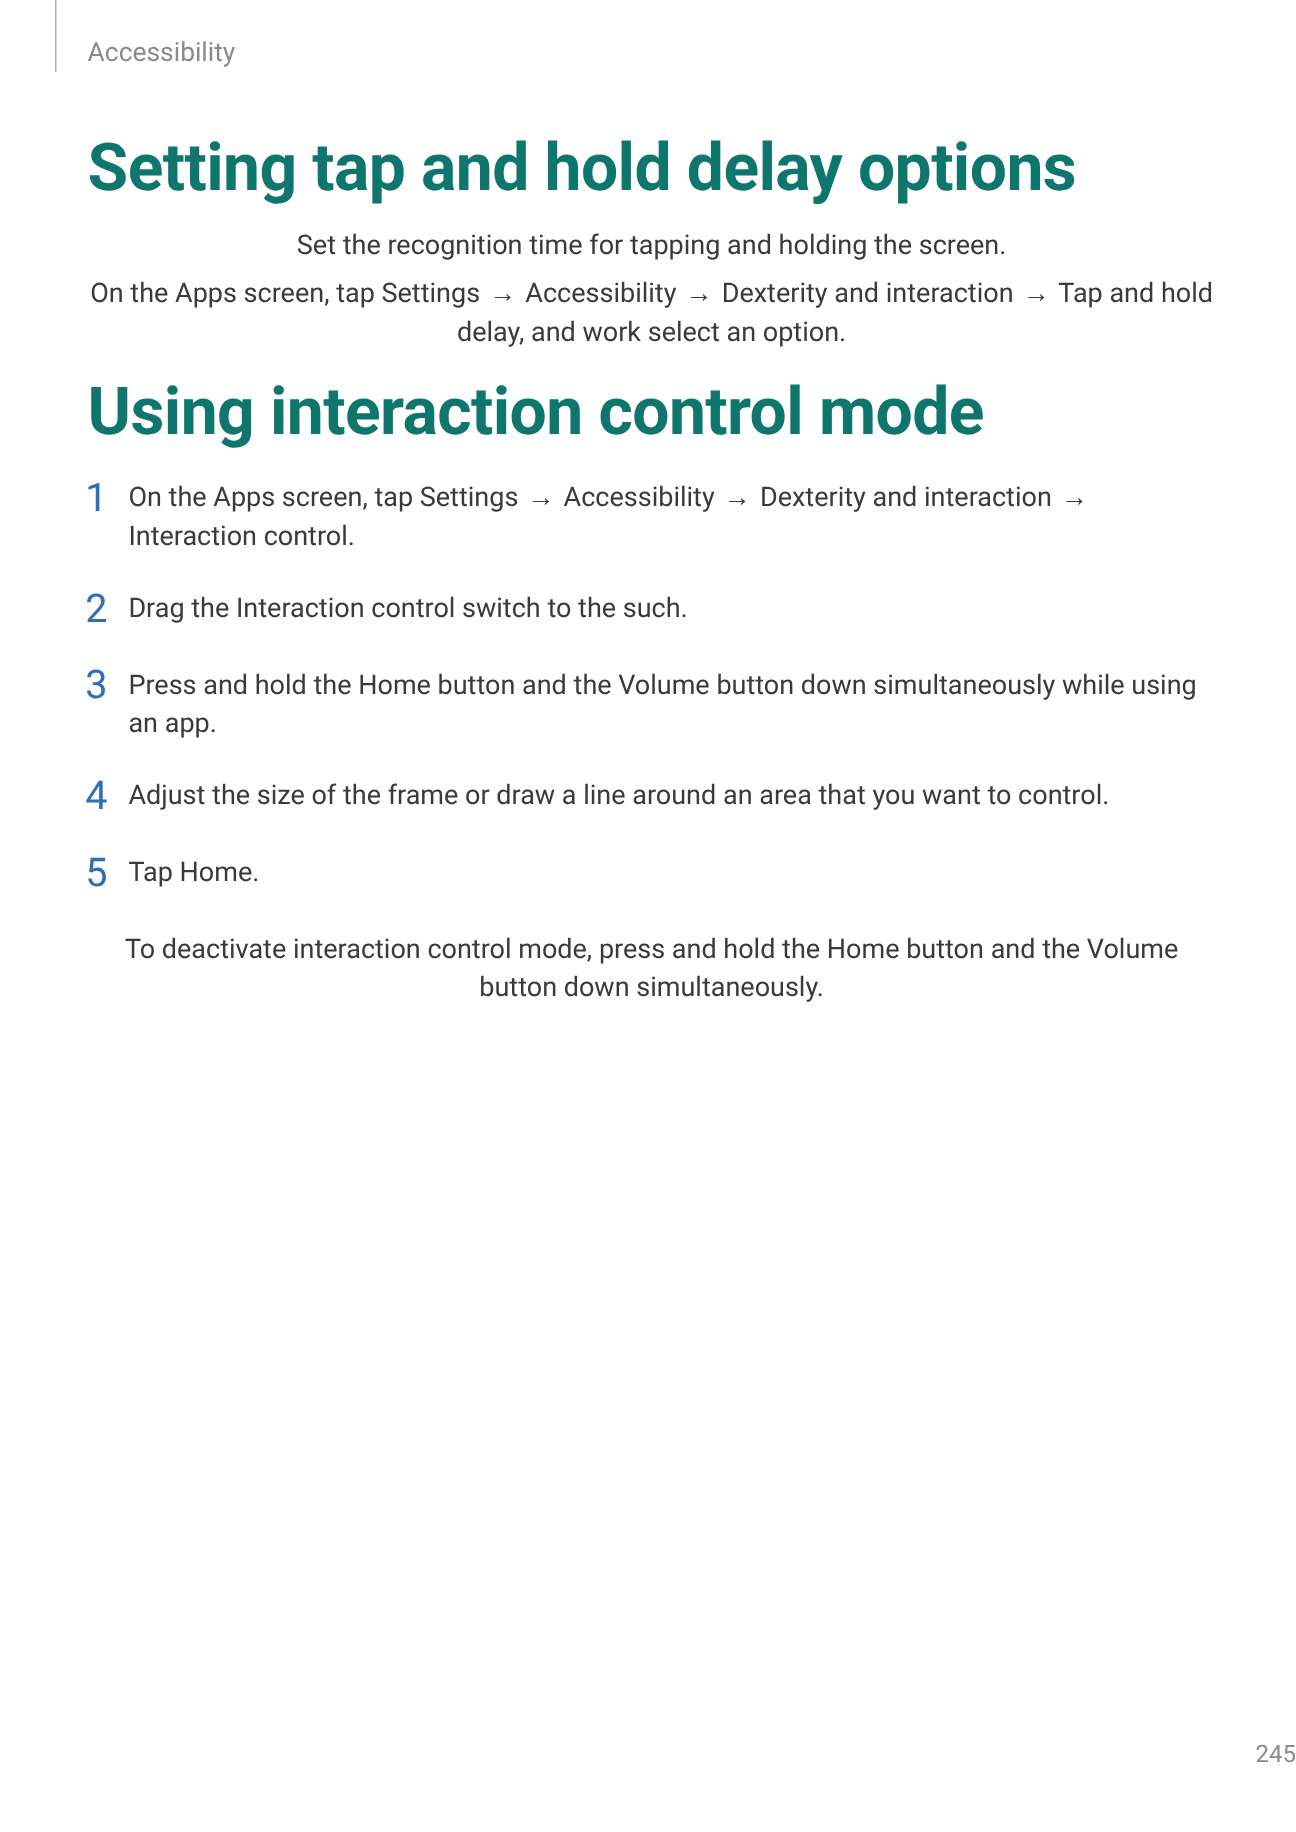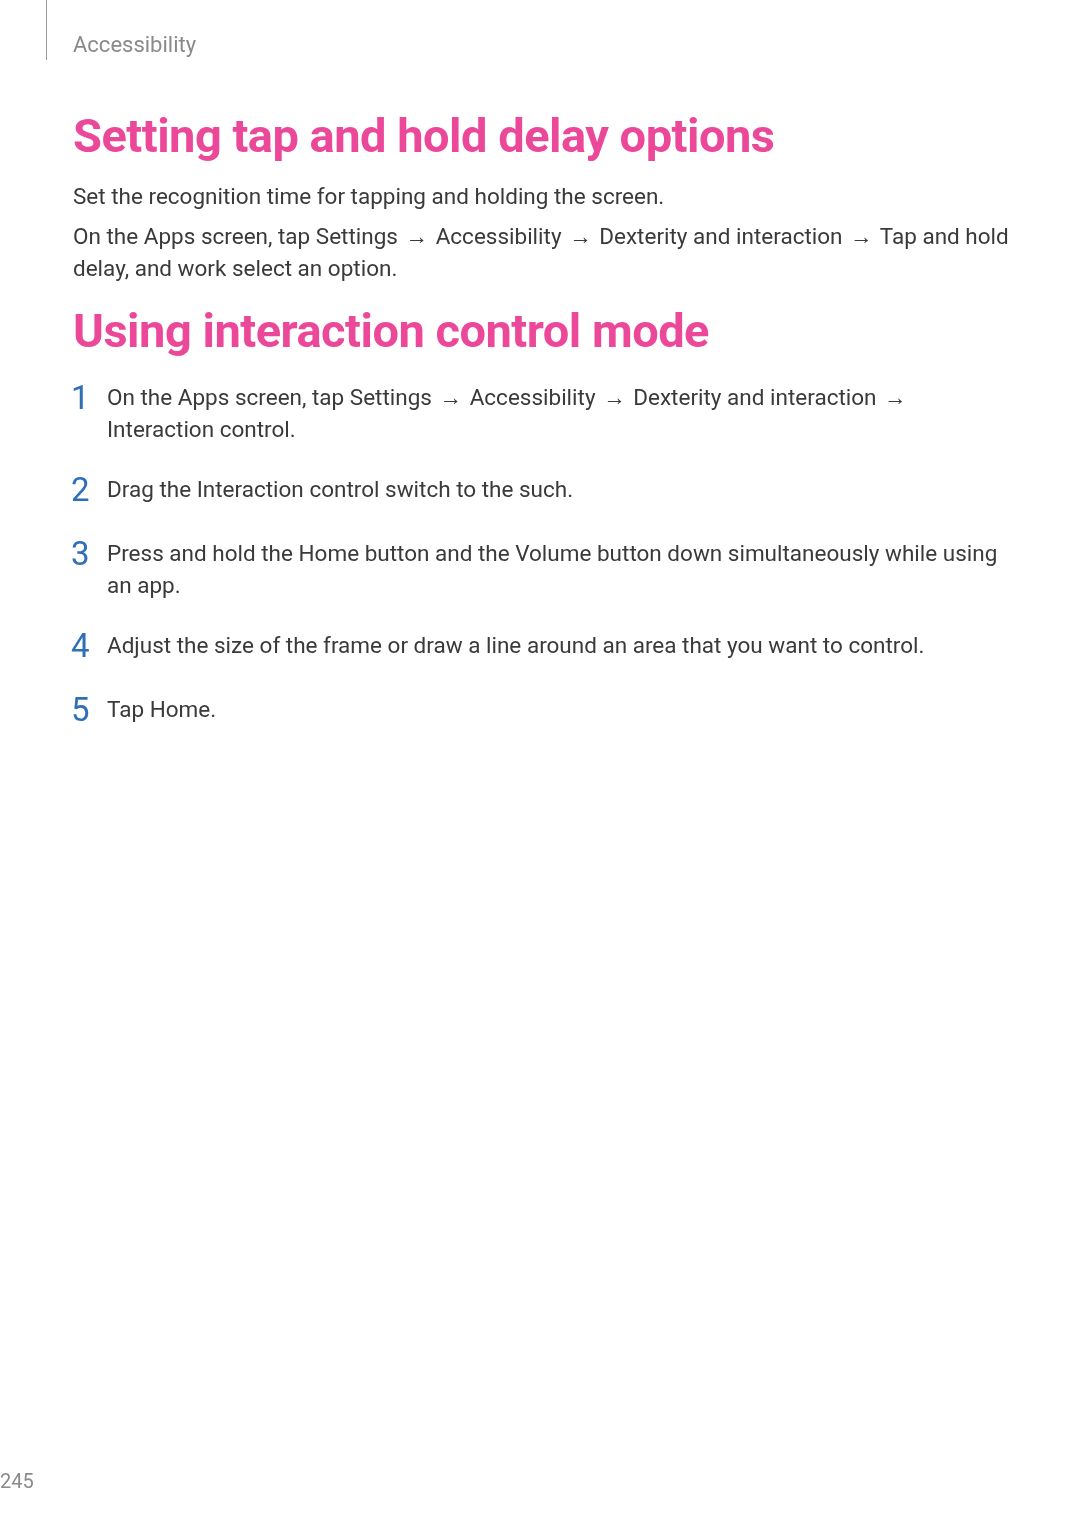--- a/index.html
+++ b/index.html
@@ -31,35 +31,36 @@
     color: #8a8a8a;
     font-weight: 400;
   }
   .content {
     position: absolute;
     left: 73px;
     top: 90px;
     width: 940px;
   }
   h1.section-heading {
-    color: #ec4899;
-    font-size: 47px;
+    color: #0f766e;
+    font-size: 55px;
     font-weight: 700;
     margin-top: 18px;
     margin-bottom: 18px;
     letter-spacing: -0.5px;
   }
   h1.section-heading.second {
   }
   p.body {
     font-size: 22.5px;
     line-height: 1.42;
     color: #3a3a3a;
     font-weight: 400;
     margin-bottom: 8px;
+    text-align: center;
   }
   .bold {
     font-weight: 400;
   }
   .arrow {
     display: inline-block;
     padding: 0 2px;
   }
   ol.steps {
     list-style: none;
@@ -85,24 +86,24 @@
     font-weight: 400;
     color: #2f6fb8;
     font-family: inherit;
   }
   .step-sub {
     margin-top: 10px;
     display: block;
   }
   .page-number {
     position: absolute;
-    bottom: 34px;
+    bottom: 54px;
     left: 0;
     width: 100%;
-    text-align: left;
+    text-align: right;
     font-size: 20px;
     color: #8a8a8a;
   }
 </style>
 </head>
 <body>
 
 <div class="margin-rule"></div>
 
 <div class="breadcrumb">Accessibility</div>
@@ -139,16 +140,17 @@
     <li>
       <span>Drag the </span><span class="bold">Interaction control</span><span> switch to the such.</span>
     </li>
     <li>Press and hold the Home button and the Volume button down simultaneously while using an app.</li>
     <li>Adjust the size of the frame or draw a line around an area that you want to control.</li>
     <li>
       <span>Tap </span><span class="bold">Home</span><span>.</span>
     </li>
   </ol>
 
+  <p class="body">To deactivate interaction control mode, press and hold the Home button and the Volume button down simultaneously.</p>
 
 </div>
 
 <div class="page-number">245</div>
 
 </body></html>

